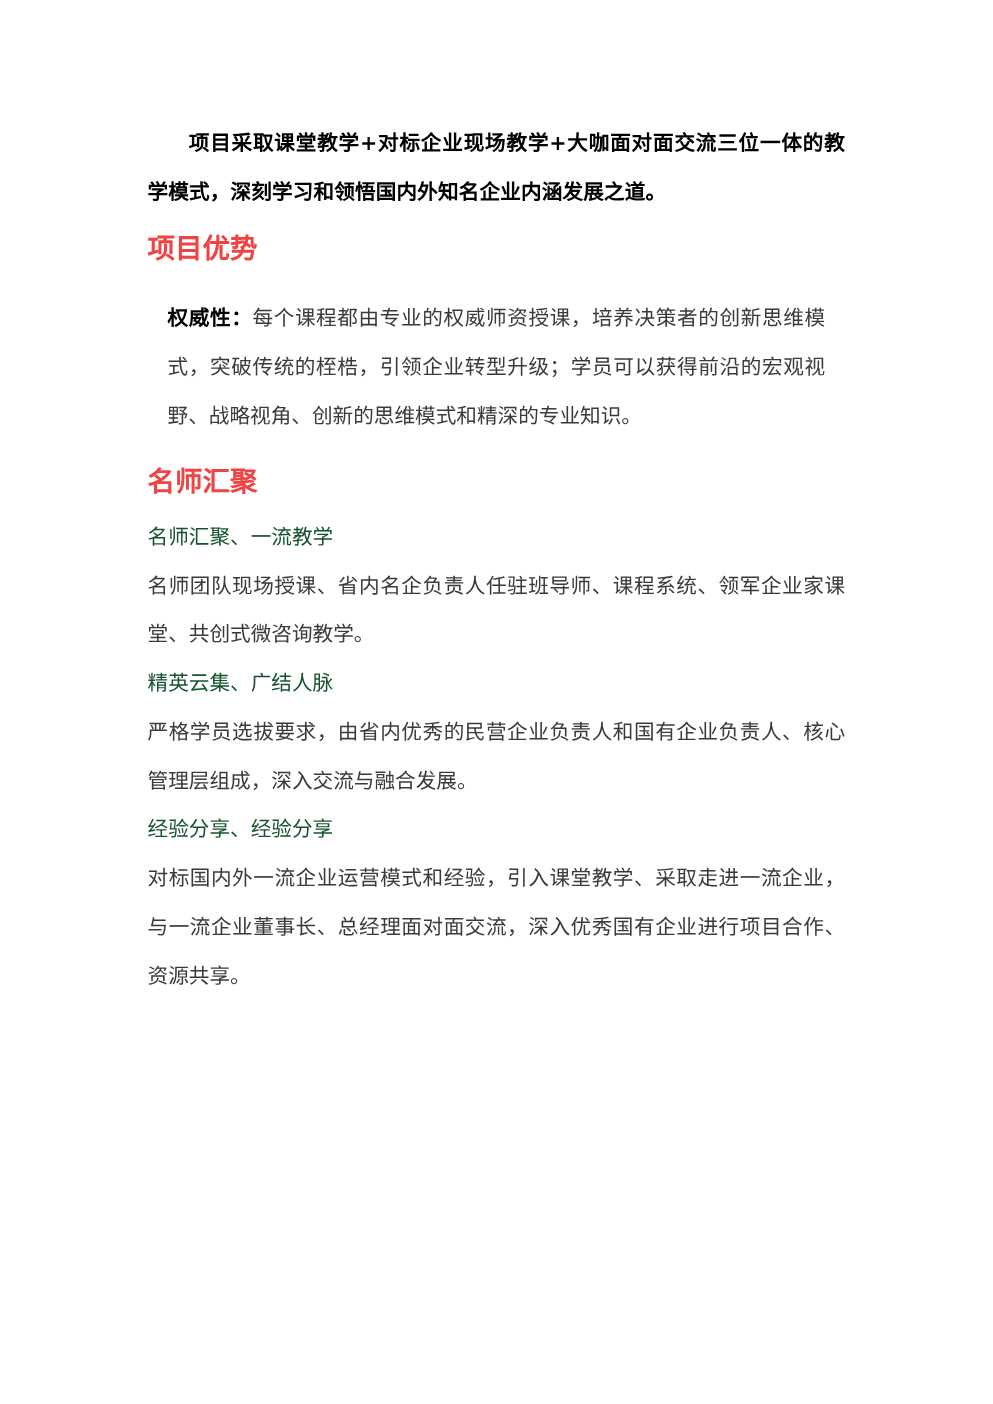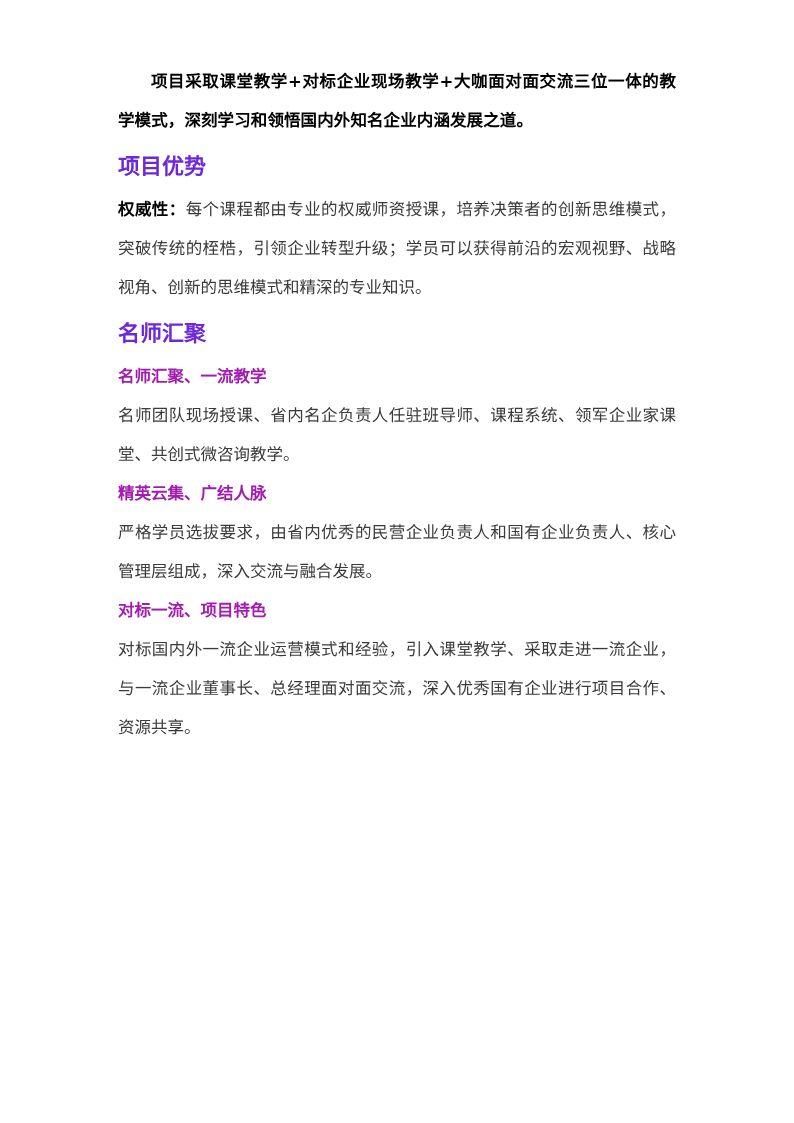--- a/index.html
+++ b/index.html
@@ -12,21 +12,21 @@
     font-family: "DejaVu Serif", "Liberation Serif", serif;
     color: #000000;
   }
   .page {
     position: relative;
     width: 794px;
     height: 1123px;
     margin: 0 auto;
     background: #ffffff;
     box-sizing: border-box;
-    padding: 62px 118px 0 118px;
+    padding: 95px 118px 0 118px;
     overflow: hidden;
   }
   .doc-body {
     width: 558px;
   }
 
   
   .intro {
     font-size: 16.5px;
     font-weight: bold;
@@ -35,50 +35,50 @@
     text-justify: inter-ideograph;
     text-indent: 2em;
     margin: 0 0 4px 0;
     letter-spacing: 0.1px;
   }
 
   
   .section-heading {
     font-size: 22px;
     font-weight: bold;
-    color: #6d28d9;
+    color: #ef4444;
     line-height: 38px;
     margin: 8px 0 4px 0;
     text-align: left;
     font-family: "DejaVu Sans", "Liberation Sans", sans-serif;
   }
 
   
   .advantage {
     font-size: 16.5px;
     font-weight: normal;
     line-height: 39px;
     text-align: justify;
     text-justify: inter-ideograph;
-    margin: 0;
+    margin: 16px;
     color: #3a3a3a;
   }
   .advantage .label {
     font-weight: bold;
     color: #000000;
     font-family: "DejaVu Sans", "Liberation Sans", sans-serif;
   }
 
   
   .feature-title {
     font-size: 16.5px;
-    font-weight: bold;
+    font-weight: normal;
     line-height: 39px;
     margin: 0;
-    color: #a21caf;
+    color: #14532d;
     text-align: left;
     font-family: "DejaVu Sans", "Liberation Sans", sans-serif;
   }
   .feature-body {
     font-size: 16.5px;
     font-weight: normal;
     line-height: 39px;
     text-align: justify;
     text-justify: inter-ideograph;
     margin: 0;
@@ -103,17 +103,17 @@
 
 
     <h2 class="section-heading">名师汇聚</h2>
 
     <h3 class="feature-title">名师汇聚、一流教学</h3>
     <p class="feature-body">名师团队现场授课、省内名企负责人任驻班导师、课程系统、领军企业家课堂、共创式微咨询教学。</p>
 
     <h3 class="feature-title">精英云集、广结人脉</h3>
     <p class="feature-body">严格学员选拔要求，由省内优秀的民营企业负责人和国有企业负责人、核心管理层组成，深入交流与融合发展。</p>
 
-    <h3 class="feature-title">对标一流、项目特色</h3>
+    <h3 class="feature-title">经验分享、经验分享</h3>
     <p class="feature-body">对标国内外一流企业运营模式和经验，引入课堂教学、采取走进一流企业，与一流企业董事长、总经理面对面交流，深入优秀国有企业进行项目合作、资源共享。</p>
 
   </div>
 </div>
 
 </body></html>

